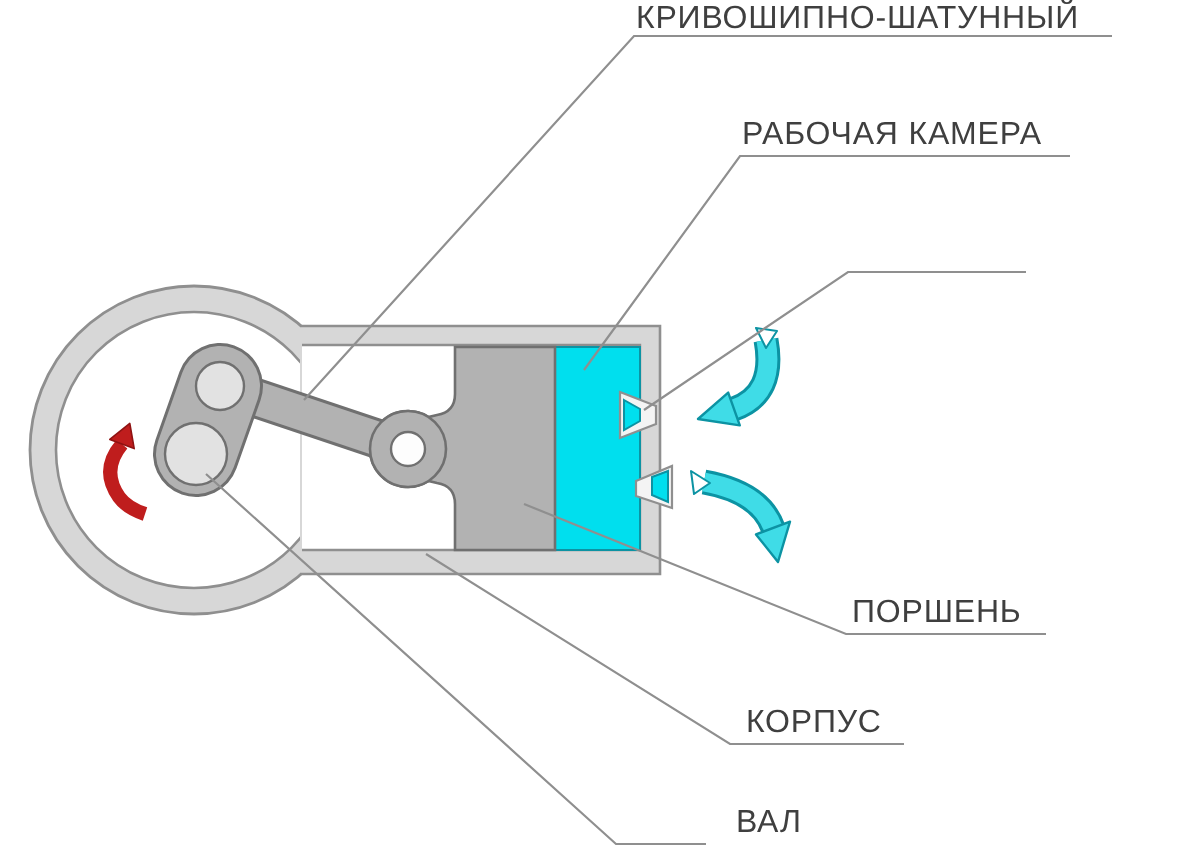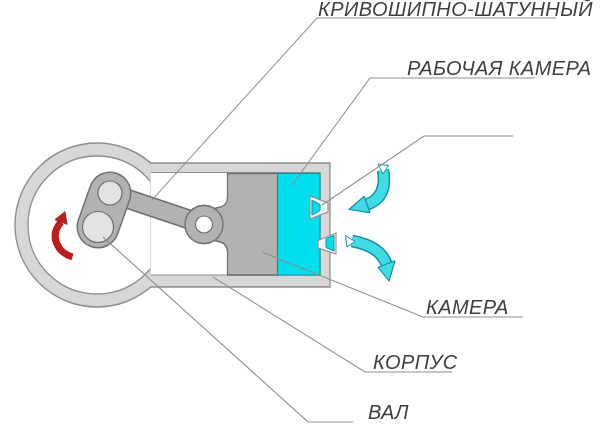--- a/index.html
+++ b/index.html
@@ -29,21 +29,21 @@
   .flow-under    {stroke:var(--c-flow-arrow-stroke);stroke-width:12.5;fill:none;}
   .flow-over     {stroke:var(--c-flow-arrow);stroke-width:9.5;fill:none;}
   .flow-head     {fill:var(--c-flow-arrow);stroke:var(--c-flow-arrow-stroke);stroke-width:1.2;stroke-linejoin:round;}
   .flow-notch    {fill:#ffffff;stroke:var(--c-flow-arrow-stroke);stroke-width:1;stroke-linejoin:round;}
   .rot-body      {stroke:var(--c-rotation-red);stroke-width:7;fill:none;stroke-linecap:butt;}
   .rot-head      {fill:var(--c-rotation-red);stroke:var(--c-rotation-red-dark);stroke-width:0.8;stroke-linejoin:round;}
   .leader        {fill:none;stroke:var(--c-leader);stroke-width:1.1;stroke-linejoin:miter;}
 
   .lbl{
     position:absolute;white-space:nowrap;color:var(--c-text);
-    font-size:20px;line-height:16px;letter-spacing:0.4px;font-weight:400;font-style:italic;
+    font-size:16px;line-height:16px;letter-spacing:0.4px;font-weight:400;
   }
   .lbl-2line{line-height:17px;}
 </style>
 </head>
 <body>
 
 <div id="stage">
 
   <svg id="diagram-svg" width="600" height="432" viewBox="0 0 600 432">
 
@@ -95,21 +95,21 @@
     <path class="leader" d="M513,136 L424,136 L322,205"></path>
     <path class="leader" d="M523,317 L423,317 L262,252"></path>
     <path class="leader" d="M452,372 L365,372 L213,277"></path>
     <path class="leader" d="M353,422 L308,422 L103,237"></path>
   </svg>
 
   <div class="lbl lbl-2line" style="left:318px;top:1px;">
     <div>КРИВОШИПНО-ШАТУННЫЙ</div>
   </div>
 
-  <div class="lbl" style="left:371px;top:60px;margin-left:36px;">РАБОЧАЯ КАМЕРА</div>
+  <div class="lbl" style="left:371px;top:60px;">РАБОЧАЯ КАМЕРА</div>
 
 
-  <div class="lbl" style="left:426px;top:299px;">КАМЕРА</div>
+  <div class="lbl" style="left:426px;top:299px;">ПОРШЕНЬ</div>
 
   <div class="lbl" style="left:373px;top:354px;">КОРПУС</div>
 
   <div class="lbl" style="left:320px;top:404px;margin-left:48px;">ВАЛ</div>
 </div>
 
 </body></html>

